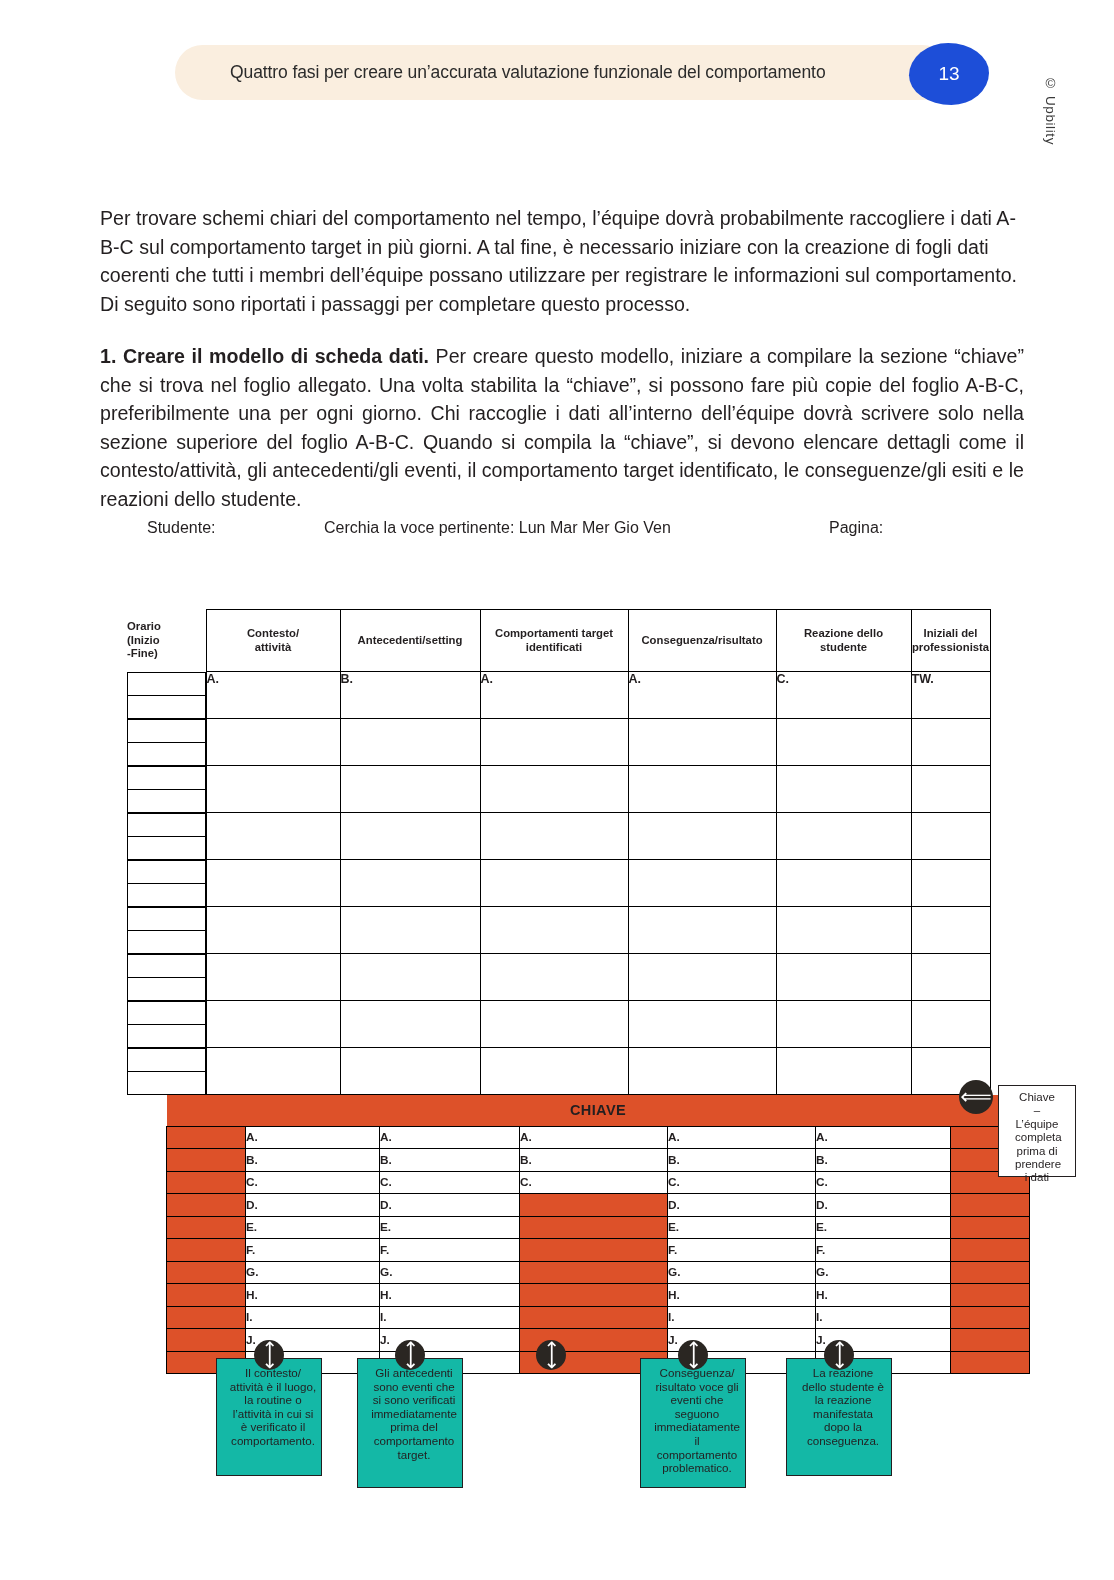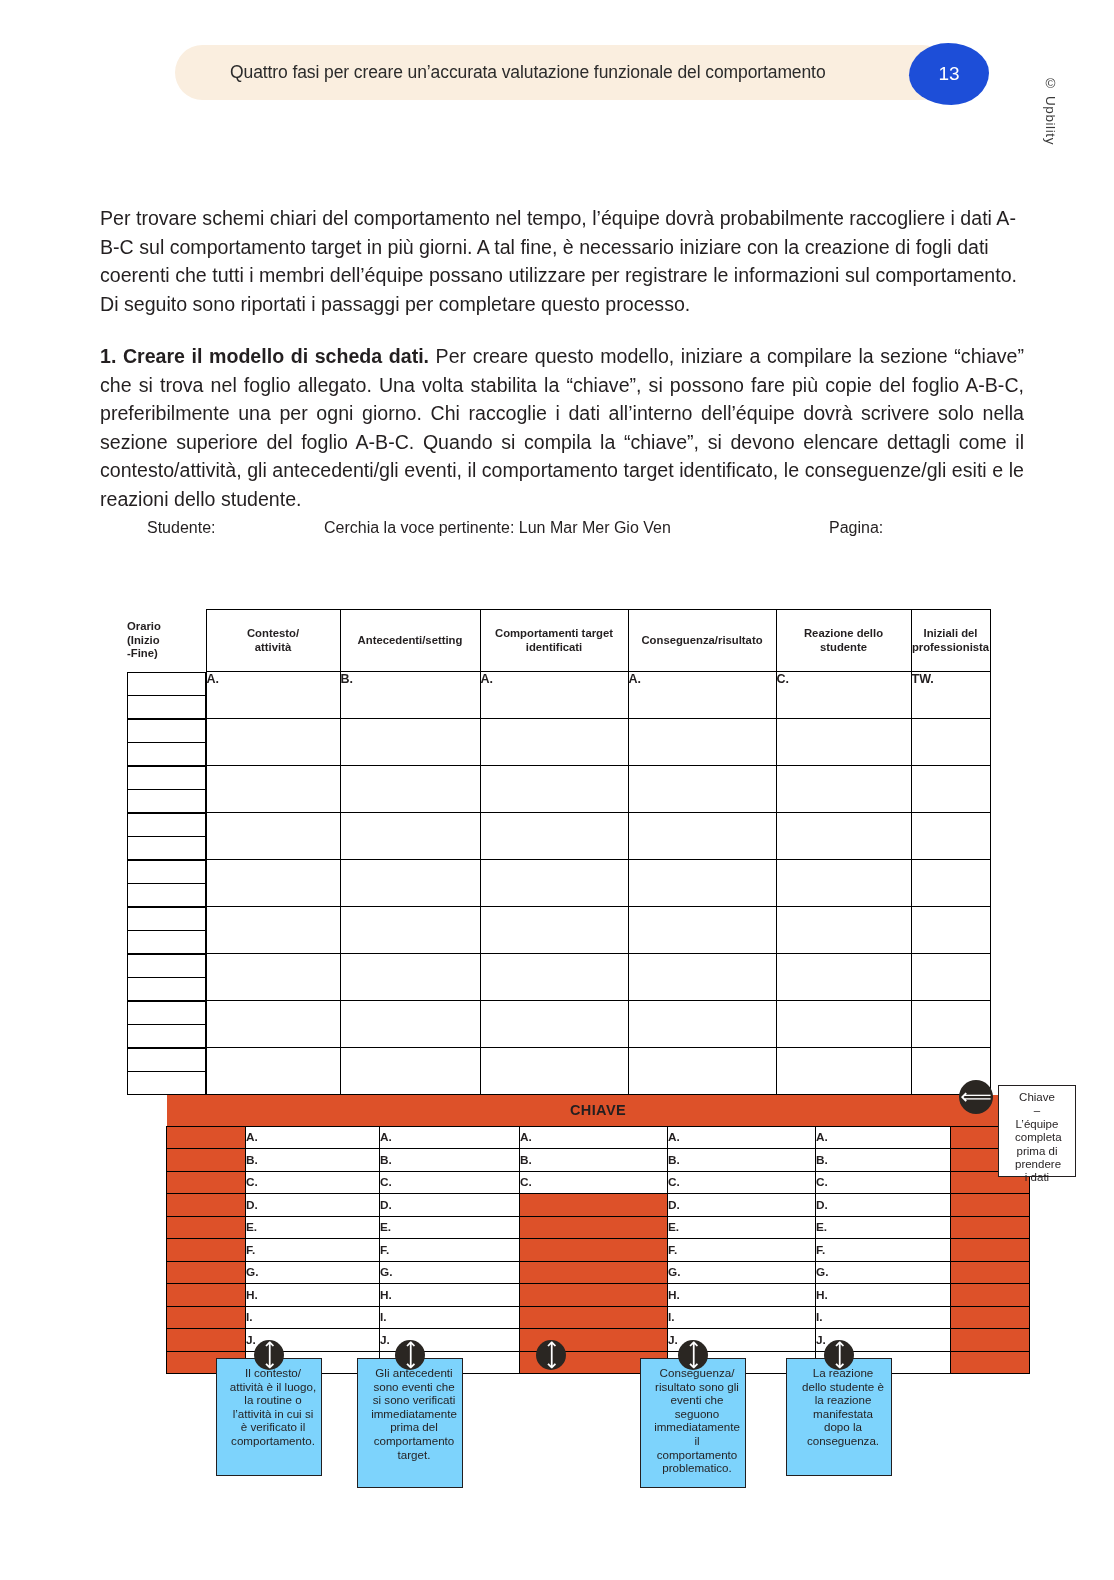--- a/index.html
+++ b/index.html
@@ -163,21 +163,21 @@
     z-index:5;
   }
   .arrow-left-badge .glyph { color:#fff; font-size:22px; line-height:22px; }
 
   
   .bot-callouts { position:absolute; left:0; top:1340px; width:1114px; height:190px; }
   .bc {
     position:absolute;
     width:106px;
     border:1.2px solid #231f20;
-    background:#7dd3fc;
+    background:#14b8a6;
     font-size:11.6px;
     line-height:13.6px;
     color:#231f20;
     text-align:center;
     padding:7px 4px 6px 12px;
   }
   .bc-badge {
     position:absolute;
     width:30px; height:30px;
     border-radius:50%;
@@ -567,18 +567,18 @@
     <div class="bc-badge" style="left: 395px; top: 0px;">
       <span class="glyph" style="transform: rotate(-90deg); display: inline-block;">⟷</span>
     </div>
     <div class="bc" style="left: 357px; top: 18px; min-height: 130px;">Gli antecedenti sono eventi che si sono verificati immediatamente prima del comportamento target.</div>
     <div class="bc-badge" style="left: 536px; top: 0px;">
       <span class="glyph" style="transform: rotate(-90deg); display: inline-block;">⟷</span>
     </div>
     <div class="bc-badge" style="left: 678px; top: 0px;">
       <span class="glyph" style="transform: rotate(-90deg); display: inline-block;">⟷</span>
     </div>
-    <div class="bc" style="left: 640px; top: 18px; min-height: 130px;">Conseguenza/ risultato sono gli eventi che seguono immediatamente il comportamento problematico.</div>
+    <div class="bc" style="left: 640px; top: 18px; min-height: 130px;">Conseguenza/ risultato voce gli eventi che seguono immediatamente il comportamento problematico.</div>
     <div class="bc-badge" style="left: 824px; top: 0px;">
       <span class="glyph" style="transform: rotate(-90deg); display: inline-block;">⟷</span>
     </div>
     <div class="bc" style="left: 786px; top: 18px; min-height: 118px;">La reazione dello studente è la reazione manifestata dopo la conseguenza.</div>
   </div>
 
 </body></html>

